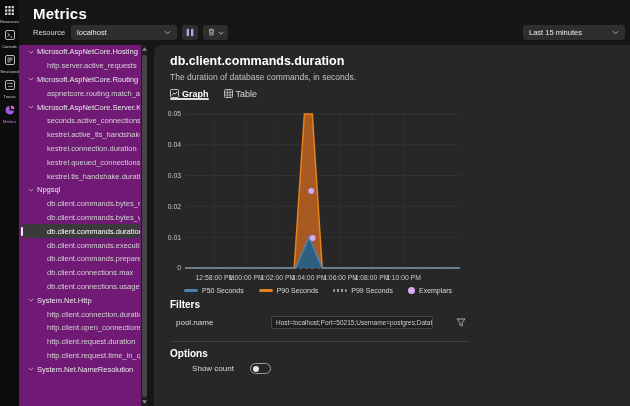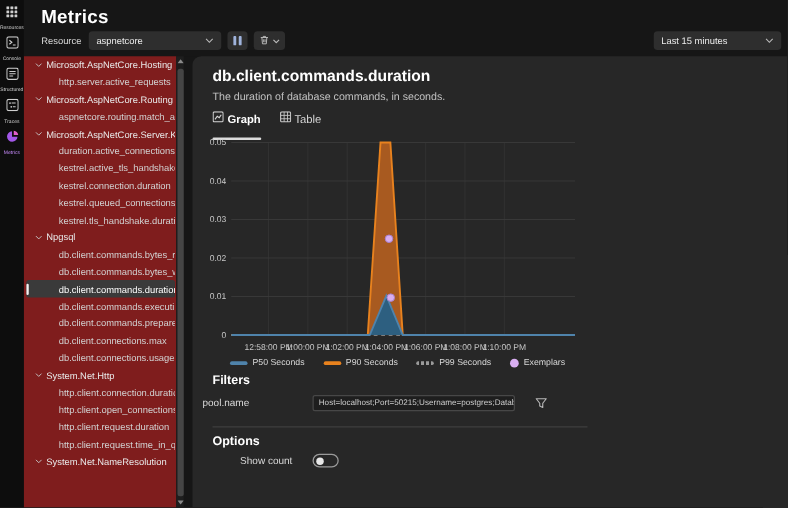--- a/index.html
+++ b/index.html
@@ -16,52 +16,52 @@
   .header { position:absolute; left:19px; top:0; width:611px; height:45px; background:#161616; z-index:2; }
   .page-title { position:absolute; left:14px; top:5px; font-size:15px; font-weight:bold; color:#ffffff; letter-spacing:.2px; }
   .toolbar { position:absolute; left:14px; top:25px; right:5px; height:15px; display:flex; align-items:center; }
   .resource-label { font-size:7.5px; color:#d9d9d9; margin-right:6px; }
   .select { background:#2e2e2e; border-radius:3px; height:15px; display:flex; align-items:center; justify-content:space-between; padding:0 6px; font-size:7.5px; color:#ececec; cursor:pointer; }
   .resource-select { width:106px; }
   .time-select { width:102px; margin-left:auto; }
   .tb-btn { background:#2e2e2e; border:none; border-radius:3px; height:15px; display:inline-flex; align-items:center; justify-content:center; gap:2px; margin-left:5px; padding:0 4px; cursor:pointer; }
 
   
-  .tree { position:absolute; left:19px; top:45px; width:122px; height:361px; background:#7f1d1d; overflow:hidden; z-index:2; }
+  .tree { position:absolute; left:19px; top:45px; width:122px; height:361px; background:#701a75; overflow:hidden; z-index:2; }
   .tree-row { position:relative; height:13.8px; display:flex; align-items:center; font-size:7.5px; white-space:nowrap; overflow:hidden; margin:0 1px 0 2px; border-radius:2px; cursor:pointer; }
   .tree-group { padding-left:7px; color:#e9e9e9; gap:3px; }
   .tree-item { padding-left:26px; color:#d2d2d2; }
   .tree-item.selected { background:#3a3a3a; color:#ffffff; }
   .tree-item.selected::before { content:""; position:absolute; left:0; top:2.5px; bottom:2.5px; width:2px; background:#f2f2f2; border-radius:1px; }
   .scrollbar { position:absolute; left:141px; top:45px; width:6px; height:361px; background:#1e1e1e; z-index:2; }
   .scroll-arrow { position:absolute; left:0; width:6px; height:8px; display:flex; align-items:center; justify-content:center; }
   .scroll-arrow svg { display:block; }
   .scroll-thumb { position:absolute; left:0.5px; top:10px; width:5px; height:342px; background:#454545; border-radius:2px; }
 
   
   .card { position:absolute; left:154px; top:45px; width:476px; height:361px; background:#272727; border-top-left-radius:7px; z-index:2; }
   .metric-title { position:absolute; left:16px; top:9px; font-size:12.5px; font-weight:bold; color:#ffffff; }
   .metric-desc { position:absolute; left:16px; top:27px; font-size:8.5px; color:#c2c2c2;text-align:right; }
 
   .tabs { position:absolute; left:16px; top:44px; display:flex; gap:15px; }
-  .tab { display:flex; align-items:flex-end; gap:3px; font-size:9px; color:#d6d6d6; padding-bottom:12px; position:relative; cursor:pointer; }
+  .tab { display:flex; align-items:flex-start; gap:3px; font-size:9px; color:#d6d6d6; padding-bottom:0; position:relative; cursor:pointer; }
   .tab.active { color:#ffffff; font-weight:bold; }
   .tab.active::after { content:""; position:absolute; left:0; right:0; bottom:0; height:2px; background:#dcdcdc; border-radius:1px; }
 
   .chart-wrap { position:absolute; left:8px; top:60px; width:310px; height:178px; }
   .chart-wrap svg { font-family:"Liberation Sans", sans-serif; }
 
   .legend { position:absolute; left:30px; top:242px; display:flex; align-items:center; gap:15px; font-size:7px; color:#d8d8d8; }
   .legend-item { display:flex; align-items:center; gap:4px; }
   .legend-line { width:14px; height:3px; border-radius:2px; }
   .legend-dot { width:7px; height:7px; border-radius:50%; }
 
   .section-heading { position:absolute; left:16px; font-size:10px; font-weight:bold; color:#ffffff; }
   .filters-heading { top:254px; }
-  .filter-row { position:absolute; left:8px; top:271px; width:290px; display:flex; align-items:center; }
+  .filter-row { position:absolute; left:22px; top:271px; width:290px; display:flex; align-items:center;justify-content:space-between; }
   .filter-name { font-size:8px; color:#dadada; width:88px; }
   .filter-value { width:162px; height:13px; background:#1e1e1e; border:1px solid #474747; border-radius:2px; font-size:6.5px; color:#cdcdcd; line-height:11px; padding:0 4px; white-space:nowrap; overflow:hidden; }
   .filter-funnel { margin-left:16px; display:flex; align-items:center; cursor:pointer; }
   .divider { position:absolute; left:16px; top:296px; width:300px; border-top:1px solid #3f3f3f; }
   .options-heading { top:303px; }
   .option-row { position:absolute; left:22px; top:318px; display:flex; align-items:center;text-align:center; }
   .option-label { font-size:8px; color:#dadada; width:74px; }
   .toggle { width:21px; height:11px; border:1px solid #9a9a9a; border-radius:6px; position:relative; background:transparent; cursor:pointer; }
   .toggle .knob { position:absolute; left:2px; top:1.5px; width:6px; height:6px; border-radius:50%; background:#e8e8e8; }
 
@@ -131,21 +131,21 @@
     </span>
     <span class="nav-label">Metrics</span>
   </div>
 </div>
 
 <div class="header">
   <div class="page-title">Metrics</div>
   <div class="toolbar">
     <span class="resource-label">Resource</span>
     <div class="select resource-select">
-      <span>aspnetcore</span>
+      <span>localhost</span>
       <span class="chev">
           <svg width="7" height="5" viewBox="0 0 8 5">
             <path d="M1 1l3 3 3-3" fill="none" stroke="#bbbbbb" stroke-width="1"></path>
           </svg>
         </span>
     </div>
     <button class="tb-btn">
       <span><svg width="8" height="9" viewBox="0 0 8 9">
             <rect x="0.7" y="0.8" width="2.3" height="7.4" rx=".7" fill="#9fb3dc"></rect>
             <rect x="5" y="0.8" width="2.3" height="7.4" rx=".7" fill="#9fb3dc"></rect>
@@ -197,21 +197,21 @@
     </div>
     <div class="tree-row tree-group">
       <span class="chev">
         <svg width="6" height="4" viewBox="0 0 8 5">
           <path d="M1 1l3 3 3-3" fill="none" stroke="#c8c8c8" stroke-width="1"></path>
         </svg>
       </span>
       <span class="lbl">Microsoft.AspNetCore.Server.Kestrel</span>
     </div>
     <div class="tree-row tree-item">
-      <span>duration.active_connections</span>
+      <span>seconds.active_connections</span>
     </div>
     <div class="tree-row tree-item">
       <span>kestrel.active_tls_handshakes</span>
     </div>
     <div class="tree-row tree-item">
       <span>kestrel.connection.duration</span>
     </div>
     <div class="tree-row tree-item">
       <span>kestrel.queued_connections</span>
     </div>

